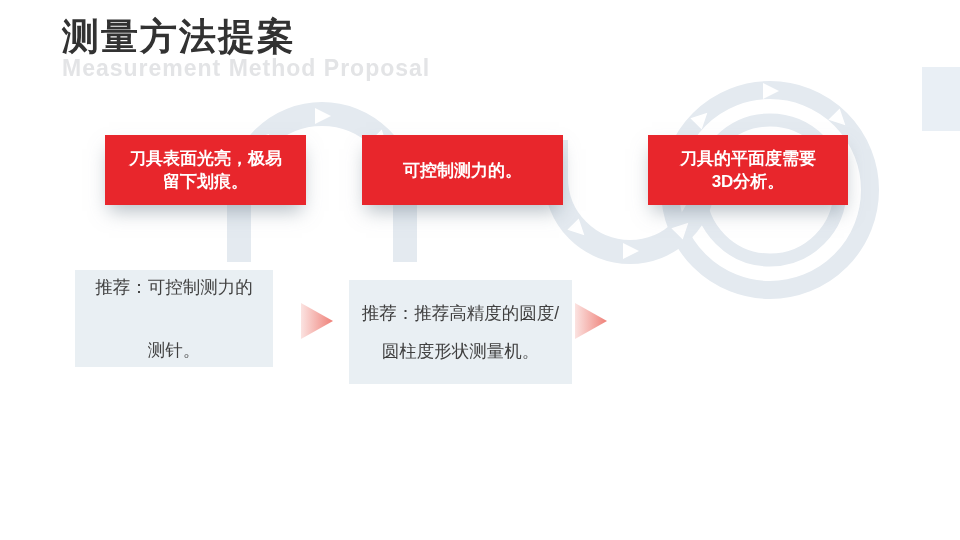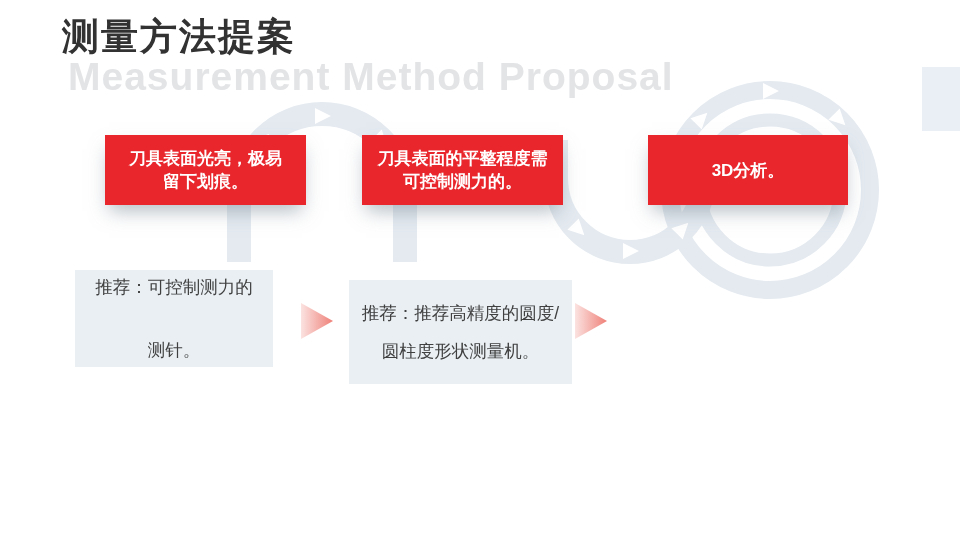--- a/index.html
+++ b/index.html
@@ -6,22 +6,22 @@
   .slide{
     position:relative;width:960px;height:536px;background:#ffffff;overflow:hidden;
     font-family:"Liberation Sans","DejaVu Sans",sans-serif;
   }
   .decor{position:absolute;left:0;top:0;width:960px;height:540px;}
   .page-title{
     position:absolute;left:62px;top:12px;font-size:37px;font-weight:bold;
     color:#323232;letter-spacing:2px;white-space:nowrap;
   }
   .page-subtitle{
-    position:absolute;left:62px;top:55px;font-size:39px;font-weight:bold;
-    color:#e3e4e6;letter-spacing:1px;white-space:nowrap;margin-left:6px;
+    position:absolute;left:62px;top:55px;font-size:23px;font-weight:bold;
+    color:#e3e4e6;letter-spacing:1px;white-space:nowrap;
   }
   .red-box{
     position:absolute;background:#e8262c;color:#ffffff;font-weight:bold;
     font-size:17px;line-height:23px;display:flex;flex-direction:column;
     justify-content:center;align-items:center;text-align:center;
     box-shadow:0 10px 18px -4px rgba(110,125,140,0.5);
   }
   .r1{left:67px;top:135px;width:201px;height:70px;margin-left:38px;}
   .r2{left:362px;top:135px;width:201px;height:70px;}
   .r3{left:648px;top:135px;width:200px;height:70px;}
@@ -70,24 +70,24 @@
   <div class="corner-rect"></div>
 
   <div class="page-title">测量方法提案</div>
   <div class="page-subtitle">Measurement Method Proposal</div>
 
   <div class="red-box r1">
     <div>刀具表面光亮，极易</div>
     <div>留下划痕。</div>
   </div>
   <div class="red-box r2">
-    <div>刀具表面的平整程度需</div>
     <div>可控制测力的。</div>
   </div>
   <div class="red-box r3">
+    <div>刀具的平面度需要</div>
     <div>3D分析。</div>
   </div>
 
   <div class="lite-box l1">
     <div>推荐：可控制测力的</div>
     <div>测针。</div>
   </div>
   <div class="lite-box l2">
     <div>推荐：推荐高精度的圆度/</div>
     <div>圆柱度形状测量机。</div>

